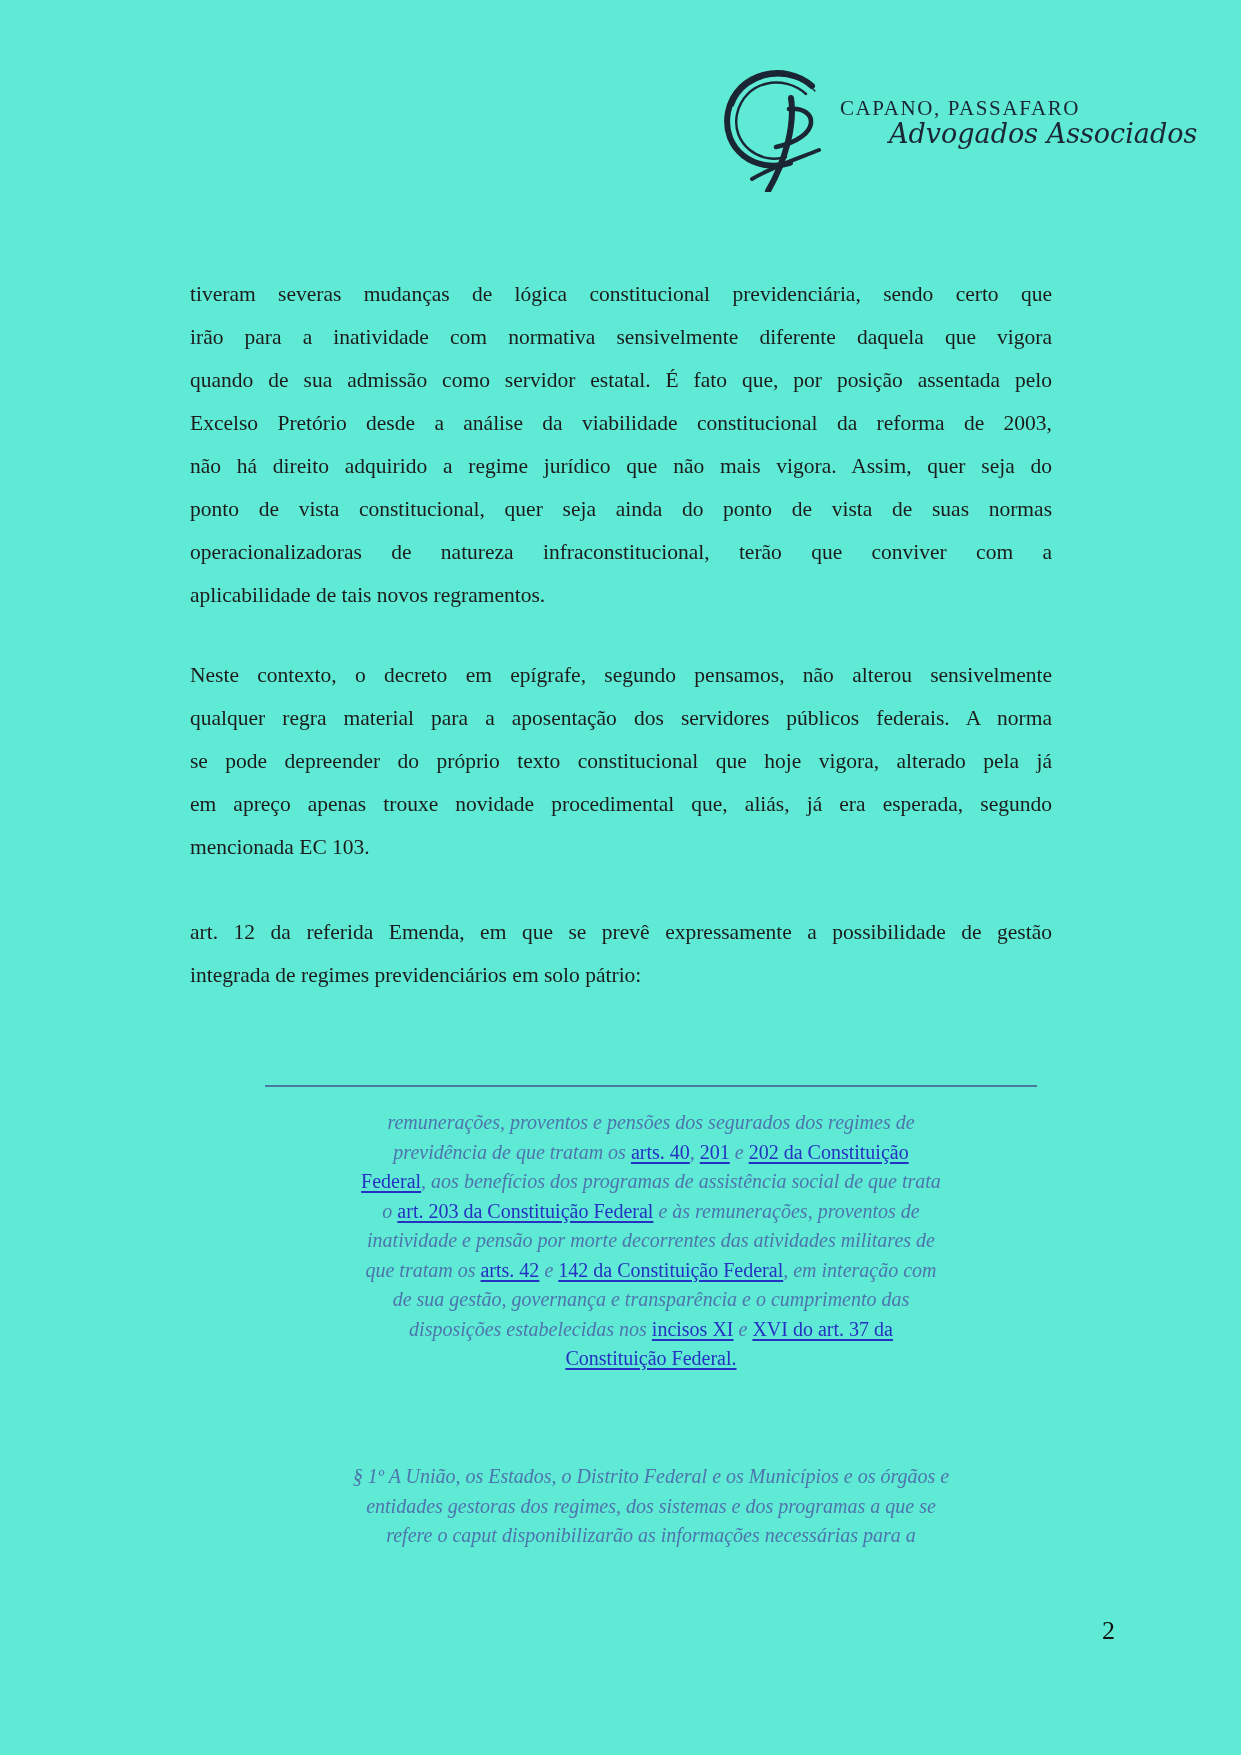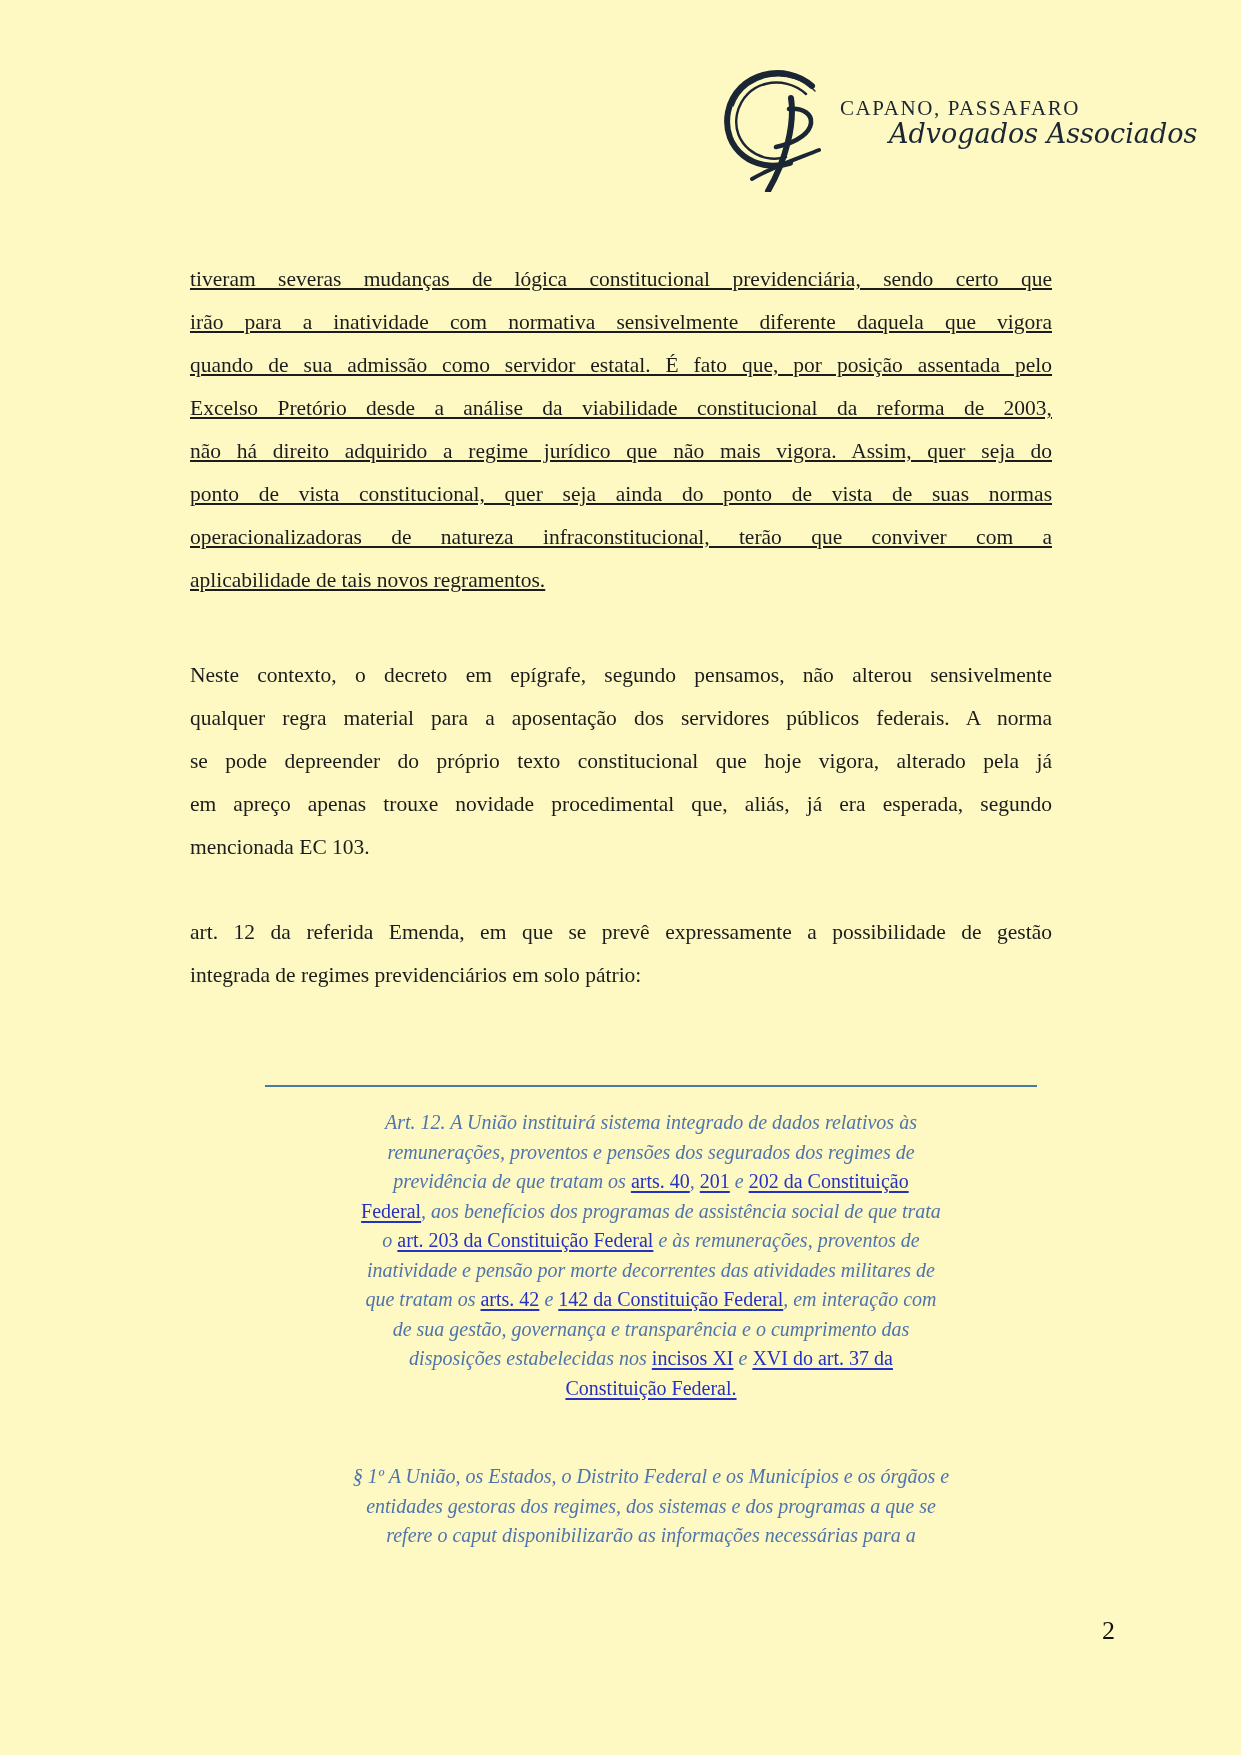--- a/index.html
+++ b/index.html
@@ -1,19 +1,19 @@
 <!DOCTYPE html>
 <html><head>
 <meta charset="utf-8">
 <style>
   html,body{margin:0;padding:0;background:#ffffff;}
   .page{
     position:relative;
     width:1241px;height:1755px;
-    background:#fef9c3;
+    background:#5eead4;
     overflow:hidden;
     font-family:"Liberation Serif", serif;
     color:#1a1a1a;
   }
   
   .logo{position:absolute;left:716px;top:58px;width:360px;height:135px;color:#1b2634;}
   .logo svg{position:absolute;left:0;top:6px;}
   .firm-name{
     position:absolute;left:124px;top:38px;
     font-size:21px;letter-spacing:1.6px;white-space:nowrap;
@@ -24,21 +24,21 @@
     font-size:27px;font-style:italic;white-space:nowrap;
     font-family:"DejaVu Serif", serif;color:#1b2634;margin-left:27px;
   }
   
   .body-par{
     position:absolute;left:190px;width:862px;
     font-size:21.5px;line-height:43px;color:#1c1c1c;
   }
   .body-par .line{text-align:justify;text-align-last:justify;}
   .body-par .line.last{text-align:center;text-align-last:left;}
-  #par1{top:258px;text-decoration:underline;}
+  #par1{top:273px;}
   #par2{top:654px;}
   #par3{top:911px;}
   
   .rule{position:absolute;left:265px;top:1085px;width:772px;height:2px;background:#4a7aa2;}
   .quote-block{
     position:absolute;left:262px;width:778px;
     font-size:20px;line-height:29.5px;
     color:#4e74ae;font-style:italic;
   }
   #quote1{top:1108px;}
@@ -88,21 +88,20 @@
       <div class="line">em apreço apenas trouxe novidade procedimental que, aliás, já era esperada, segundo</div>
       <div class="line last">mencionada EC 103.</div>
     </div>
   <div class="body-par" id="par3">
       <div class="line">art. 12 da referida Emenda, em que se prevê expressamente a possibilidade de gestão</div>
       <div class="line last">integrada de regimes previdenciários em solo pátrio:</div>
     </div>
 
   <div class="rule"></div>
   <div class="quote-block" id="quote1">
-      <div class="line"><span class="q-it">Art. 12. A União instituirá sistema integrado de dados relativos às</span></div>
       <div class="line"><span class="q-it">remunerações, proventos e pensões dos segurados dos regimes de</span></div>
       <div class="line"><span class="q-it">previdência de que tratam os </span><span class="q-link">arts. 40</span><span class="q-it">, </span><span class="q-link">201</span><span class="q-it"> e </span><span class="q-link">202 da Constituição</span></div>
       <div class="line"><span class="q-link">Federal</span><span class="q-it">, aos benefícios dos programas de assistência social de que trata</span></div>
       <div class="line"><span class="q-it">o </span><span class="q-link">art. 203 da Constituição Federal</span><span class="q-it"> e às remunerações, proventos de</span></div>
       <div class="line"><span class="q-it">inatividade e pensão por morte decorrentes das atividades militares de</span></div>
       <div class="line"><span class="q-it">que tratam os </span><span class="q-link">arts. 42</span><span class="q-it"> e </span><span class="q-link">142 da Constituição Federal</span><span class="q-it">, em interação com</span></div>
       <div class="line"><span class="q-it">de sua gestão, governança e transparência e o cumprimento das</span></div>
       <div class="line"><span class="q-it">disposições estabelecidas nos </span><span class="q-link">incisos XI</span><span class="q-it"> e </span><span class="q-link">XVI do art. 37 da</span></div>
       <div class="line"><span class="q-link">Constituição Federal.</span></div>
     </div>

